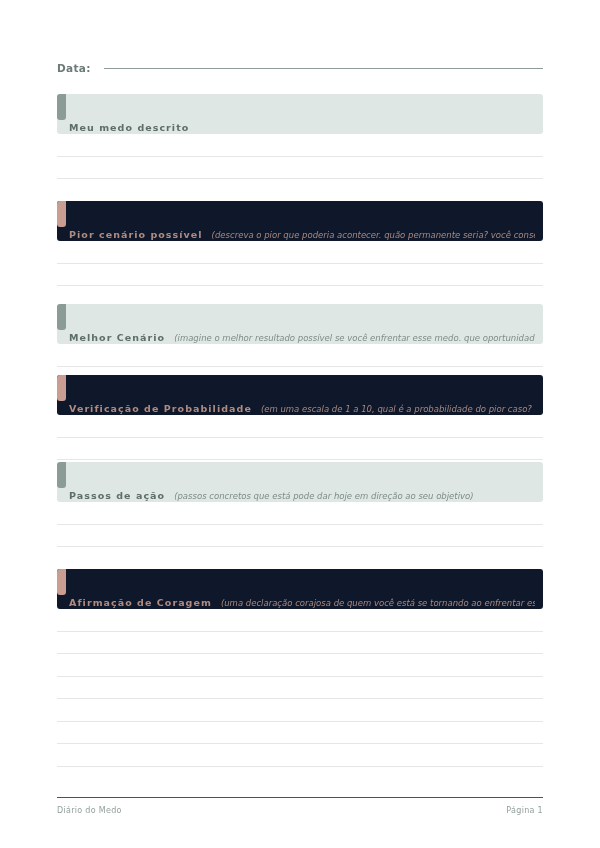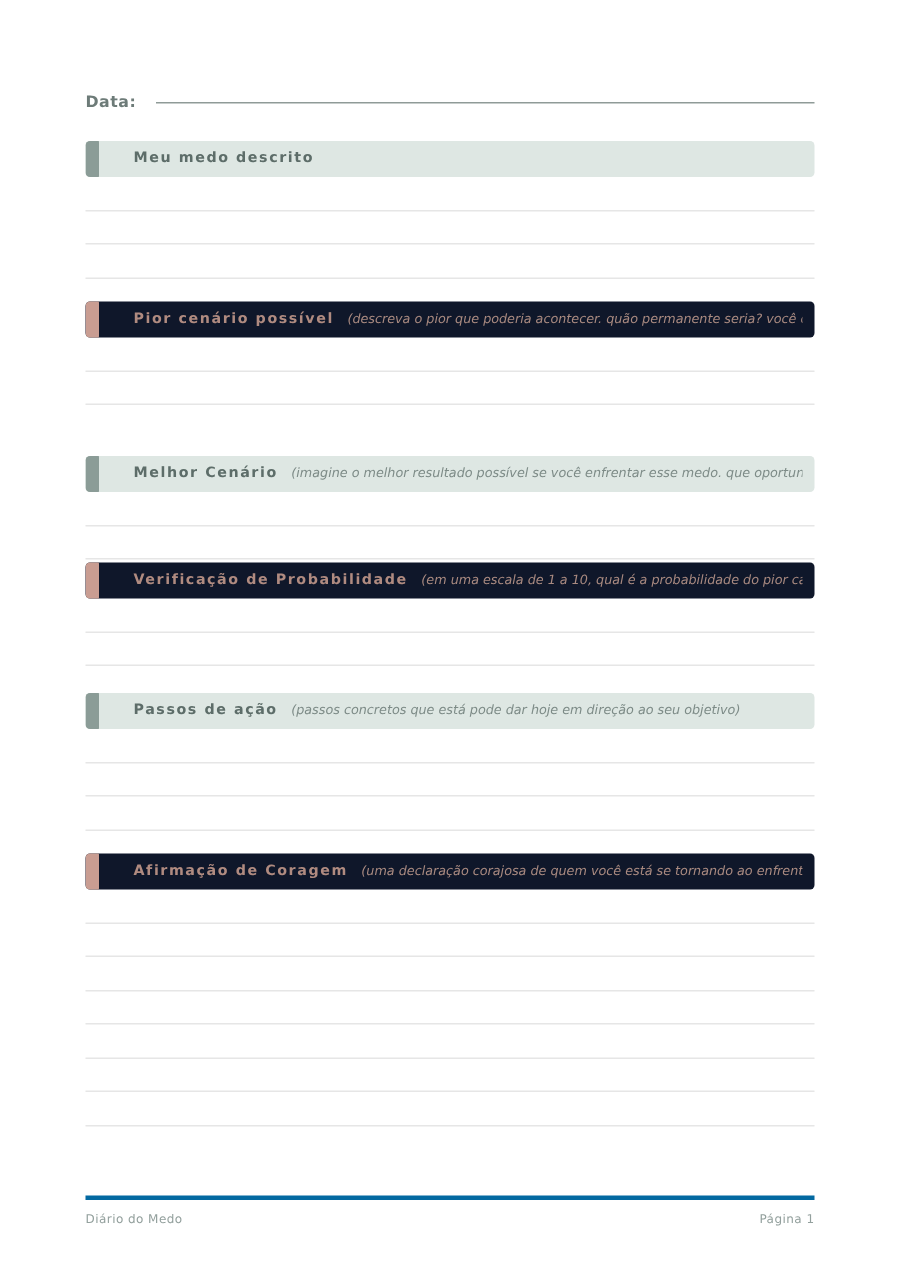--- a/index.html
+++ b/index.html
@@ -55,26 +55,26 @@
 
   
   .section {
     position: absolute;
     left: 57px;
     width: 486px;
   }
 
   .section-header {
     position: relative;
-    height: 24px;
+    height: 40px;
     border-radius: 3px;
     box-sizing: border-box;
     display: flex;
-    align-items: center;
-    padding-left: 32px;
+    align-items: flex-end;
+    padding-left: 12px;
     padding-right: 8px;
     overflow: hidden;
     white-space: nowrap;
   }
   .section-header.green { background: #dee7e3; }
   .section-header.pink  { background: #0f172a; }
 
   .accent-bar {
     position: absolute;
     left: 0;
@@ -119,21 +119,21 @@
     border-bottom: 1px solid #e6e6e6;
     box-sizing: border-box;
   }
 
   
   .footer {
     position: absolute;
     left: 57px;
     top: 797px;
     width: 486px;
-    border-top: 3px solid #0369a1;
+    border-top: 1px solid #0369a1;
     padding-top: 7px;
     display: flex;
     justify-content: space-between;
     align-items: center;
   }
   .footer-left, .footer-right {
     font-size: 8px;
     color: #93a09d;
     letter-spacing: 0.3px;
     line-height: 11px;

